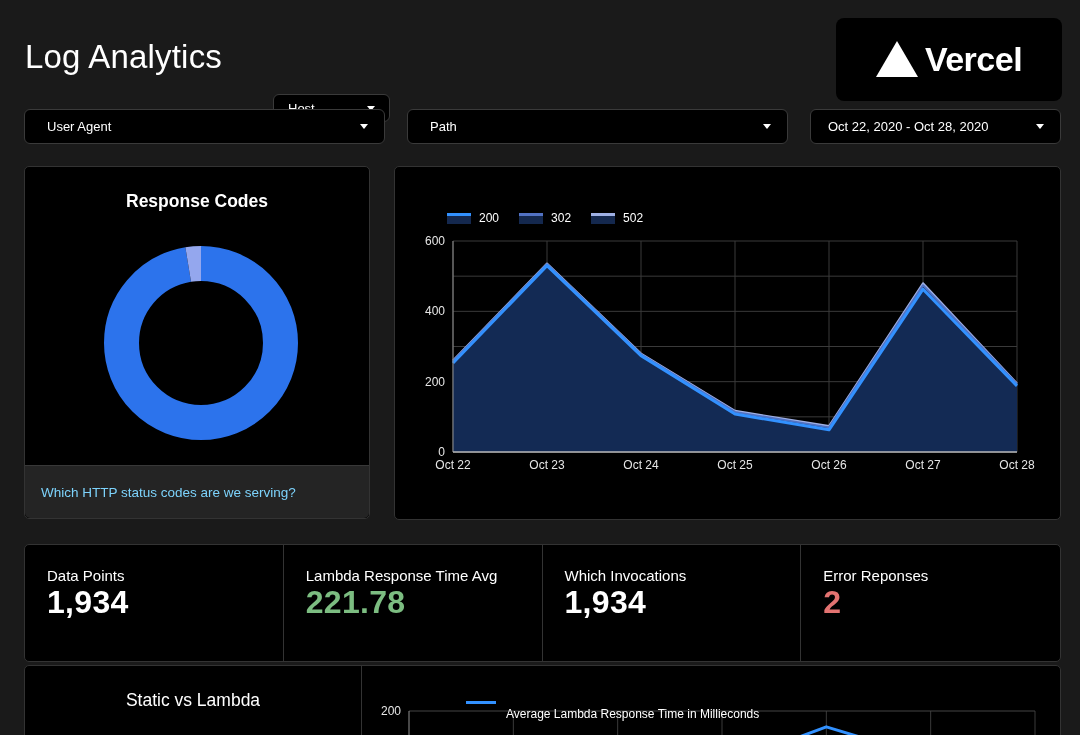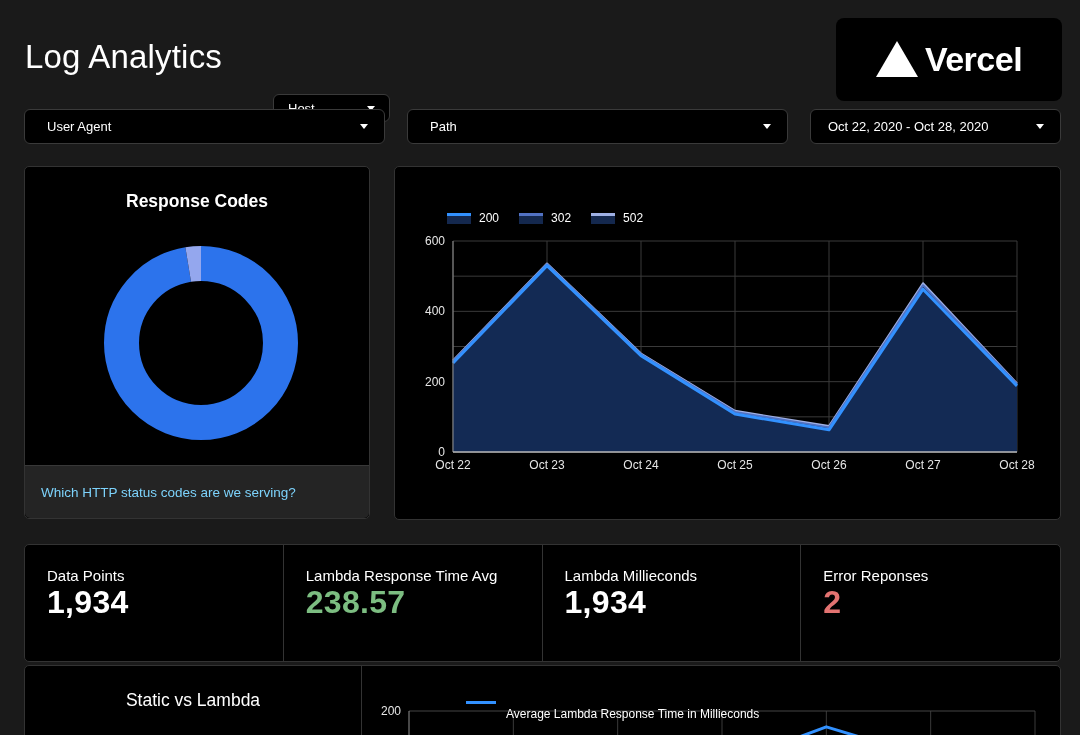--- a/index.html
+++ b/index.html
@@ -165,24 +165,24 @@
     </div>
 </div>
 
 <div class="abs stats-row">
   <div class="stat-cell">
     <div class="stat-label">Data Points</div>
     <div class="stat-value" style="color: rgb(255, 255, 255);">1,934</div>
   </div>
   <div class="stat-cell">
     <div class="stat-label">Lambda Response Time Avg</div>
-    <div class="stat-value" style="color: rgb(124, 189, 129);">238.57</div>
-  </div>
-  <div class="stat-cell">
-    <div class="stat-label">Lambda Millieconds</div>
+    <div class="stat-value" style="color: rgb(124, 189, 129);">221.78</div>
+  </div>
+  <div class="stat-cell">
+    <div class="stat-label">Which Invocations</div>
     <div class="stat-value" style="color: rgb(255, 255, 255);">1,934</div>
   </div>
   <div class="stat-cell">
     <div class="stat-label">Error Reponses</div>
     <div class="stat-value" style="color: rgb(227, 115, 113);">2</div>
   </div>
 </div>
 
 <div class="abs bottom-row">
   <div class="bottom-left">

